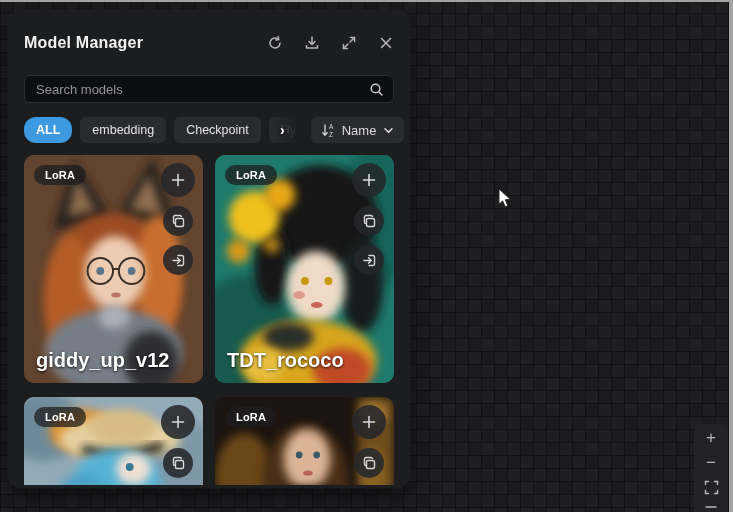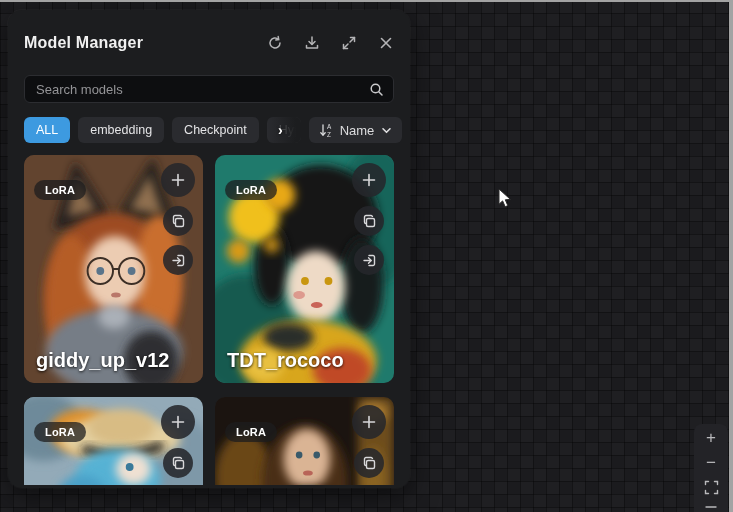--- a/index.html
+++ b/index.html
@@ -44,21 +44,21 @@
     color:#d5d5d5;font-size:13px;font-family:"Liberation Sans",sans-serif;
   }
   .search-input::placeholder{color:#949497;}
   .search-icon{color:#c9c9cb;display:flex;}
 
   .filter-row{display:flex;align-items:center;gap:8px;margin-top:14px;height:26px;}
   .chip{
     background:#2a2b2f;color:#e4e4e6;font-size:12.5px;line-height:1;
     padding:7px 12px;border-radius:6px;white-space:nowrap;cursor:pointer;
   }
-  .chip.active{background:#3d9ae0;color:#ffffff;font-weight:400;}
+  .chip.active{background:#3d9ae0;color:#ffffff;font-weight:700;border-radius:12px;}
   .chip.truncated{
     position:relative;width:42px;overflow:hidden;color:#7d7d80;padding-right:22px;
   }
   .chip-fade{
     position:absolute;top:0;right:0;bottom:0;width:34px;
     background:linear-gradient(90deg, rgba(28,29,31,0) 0%, #1c1d1f 85%);
     pointer-events:none;
   }
   .chip-scroll{
     position:absolute;top:50%;right:18px;transform:translateY(-50%);
@@ -76,21 +76,21 @@
     display:grid;grid-template-columns:1fr 1fr;gap:14px 12px;
   }
   .card{
     position:relative;height:228px;border-radius:10px;overflow:hidden;background:#26262a;
   }
   .card .thumb{position:absolute;inset:0;width:100%;height:100%;}
   .badge{
     position:absolute;top:10px;left:10px;
     background:rgba(28,28,30,0.74);color:#ffffff;
     font-size:11px;font-weight:700;letter-spacing:.2px;
-    padding:4px 11px;border-radius:11px;margin-top:15px;
+    padding:4px 11px;border-radius:11px;
   }
   .card-actions{
     position:absolute;top:8px;right:8px;display:flex;flex-direction:column;
     align-items:center;gap:9px;
   }
   .cbtn{
     border-radius:50%;background:rgba(38,39,43,0.88);color:#d8d8da;
     display:flex;align-items:center;justify-content:center;cursor:pointer;
   }
   .cbtn.add{width:34px;height:34px;}

